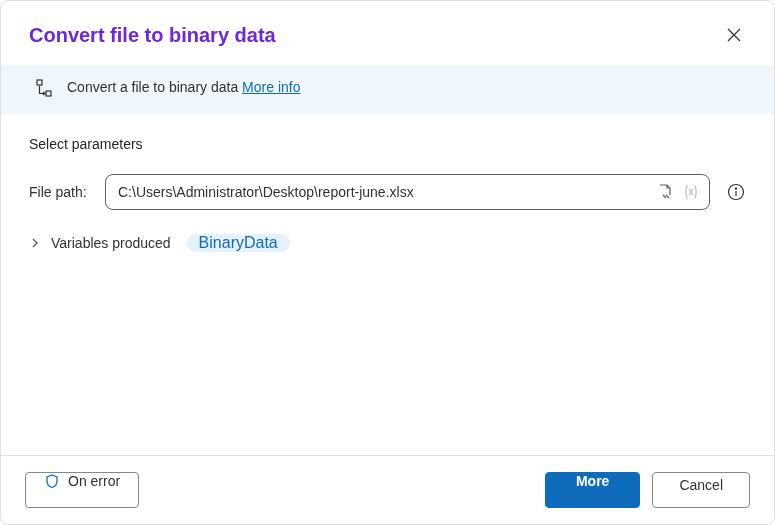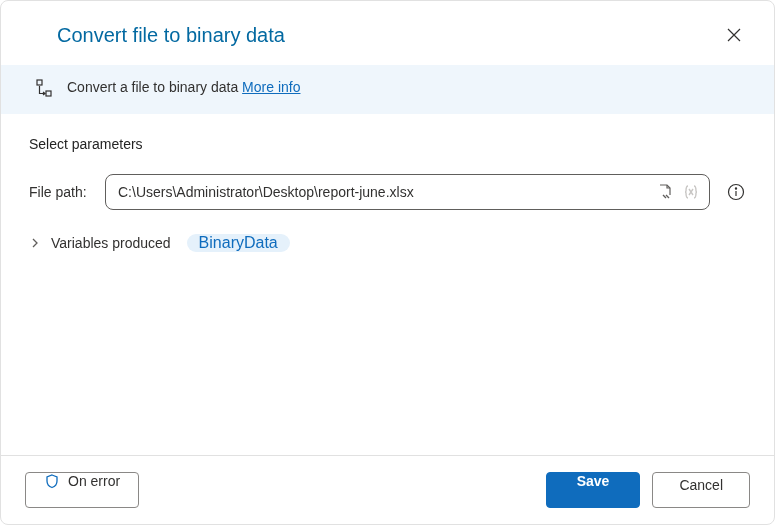--- a/index.html
+++ b/index.html
@@ -21,23 +21,22 @@
       background: #fff;
     }
     .header {
       display: flex;
       align-items: center;
       justify-content: space-between;
       padding: 18px 24px 14px 28px;
     }
     .title {
       font-size: 20px;
-      font-weight: 400;
-      color: #0369a1;
-      margin-left: 28px;
+      font-weight: 700;
+      color: #6d28d9;
     }
     .close-btn {
       width: 32px;
       height: 32px;
       display: flex;
       align-items: center;
       justify-content: center;
       cursor: pointer;
       color: #323130;
       border-radius: 4px;
@@ -245,18 +244,18 @@
   <div class="footer">
     <button class="btn btn-secondary">
       <span class="shield-icon">
         <svg width="16" height="16" viewBox="0 0 16 16" fill="none" stroke="currentColor" stroke-width="1.3">
           <path d="M8 2 L13 4 V8 C13 11 11 13.5 8 14.5 C5 13.5 3 11 3 8 V4 Z"></path>
         </svg>
       </span>
       <span>On error</span>
     </button>
     <div class="footer-right">
-      <button class="btn btn-primary">Save</button>
+      <button class="btn btn-primary">More</button>
       <button class="btn btn-secondary" style="padding:4px 26px">Cancel</button>
     </div>
   </div>
 
 </div>
 
 </body></html>

